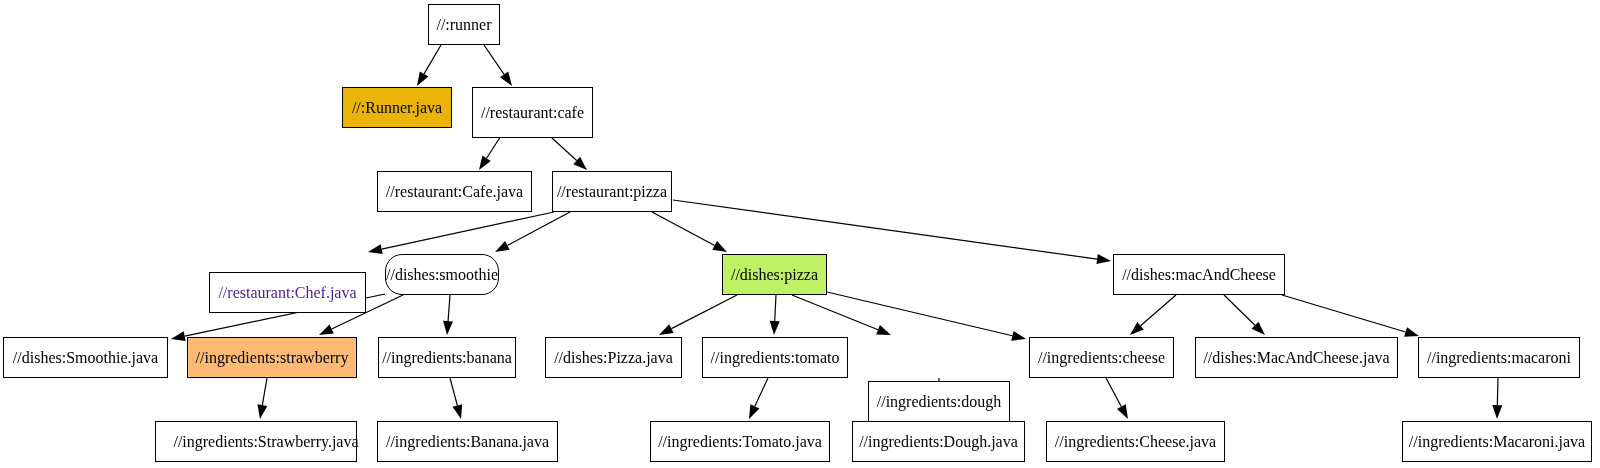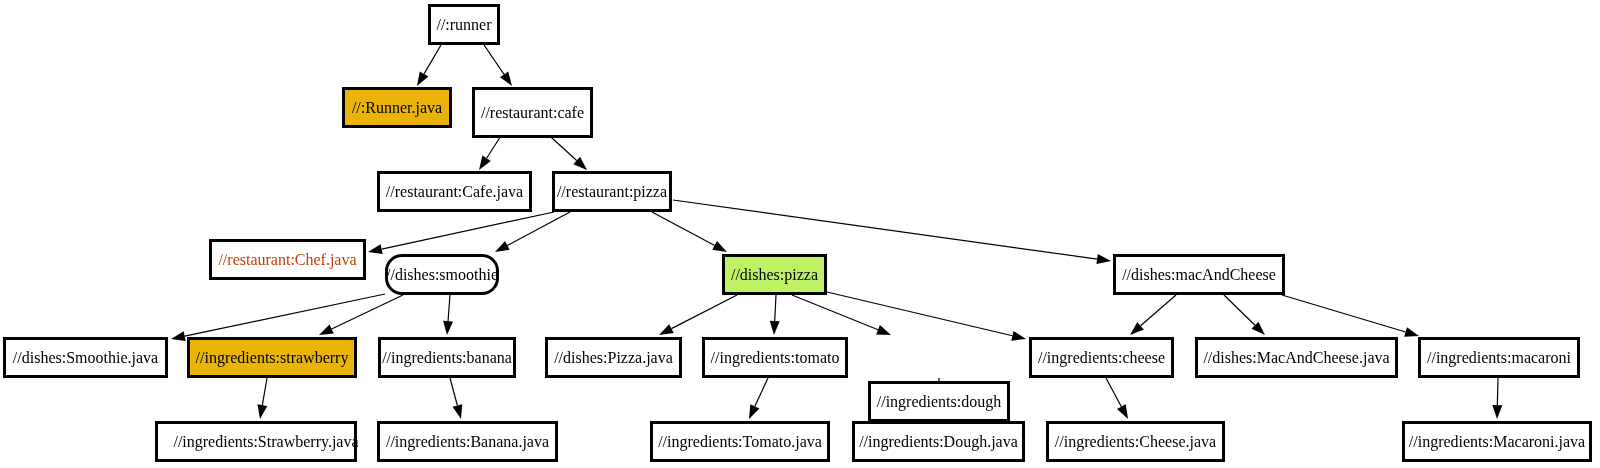--- a/index.html
+++ b/index.html
@@ -19,21 +19,21 @@
     position: absolute;
     left: 0;
     top: 0;
     width: 1600px;
     height: 468px;
   }
   .graph-node {
     position: absolute;
     box-sizing: border-box;
     background: #ffffff;
-    border: 3px solid #0c4a6e;
+    border: 1px solid #0c4a6e;
     display: flex;
     align-items: center;
     justify-content: center;
     font-size: 16px;
     line-height: 1;
     color: #000000;
     white-space: nowrap;
     text-align: center;
   }
 </style>
@@ -138,26 +138,26 @@
         <line x1="1498" y1="378" x2="1497.341361894366" y2="405.0041623309973" stroke="#000000" stroke-width="1.2"></line>
         <polygon points="1497,419 1492.3428484411506,404.88224736872377 1502.3398753475813,405.12607729327084" fill="#000000"></polygon>
       </g>
     </svg>
   <div>
       <div class="graph-node" style="left: 428px; top: 4px; width: 72px; height: 41px; background: rgb(255, 255, 255); border-color: rgb(0, 0, 0); color: rgb(0, 0, 0);">//:runner</div>
       <div class="graph-node" style="left: 342px; top: 87px; width: 110px; height: 41px; background: #eab308; border-color: rgb(0, 0, 0); color: rgb(0, 0, 0);">//:Runner.java</div>
       <div class="graph-node" style="left: 472px; top: 87px; width: 121px; height: 51px; background: rgb(255, 255, 255); border-color: rgb(0, 0, 0); color: rgb(0, 0, 0);">//restaurant:cafe</div>
       <div class="graph-node" style="left: 377px; top: 171px; width: 155px; height: 41px; background: rgb(255, 255, 255); border-color: rgb(0, 0, 0); color: rgb(0, 0, 0);">//restaurant:Cafe.java</div>
       <div class="graph-node" style="left: 552px; top: 171px; width: 120px; height: 41px; background: rgb(255, 255, 255); border-color: rgb(0, 0, 0); color: rgb(0, 0, 0);">//restaurant:pizza</div>
-      <div class="graph-node" style="left: 209px; top: 239px; width: 157px; height: 41px; background: rgb(255, 255, 255); border-color: rgb(0, 0, 0); color: #c2410c;">//restaurant:Chef.java</div>
+      <div class="graph-node" style="left: 209px; top: 272px; width: 157px; height: 41px; background: rgb(255, 255, 255); border-color: rgb(0, 0, 0); color: #4c1d95;">//restaurant:Chef.java</div>
       <div class="graph-node" style="left: 385px; top: 254px; width: 114px; height: 41px; background: rgb(255, 255, 255); border-color: rgb(0, 0, 0); color: rgb(0, 0, 0); border-radius: 17px;">//dishes:smoothie</div>
       <div class="graph-node" style="left: 722px; top: 254px; width: 105px; height: 41px; background: #bef264; border-color: rgb(0, 0, 0); color: rgb(0, 0, 0);">//dishes:pizza</div>
       <div class="graph-node" style="left: 1113px; top: 254px; width: 172px; height: 41px; background: rgb(255, 255, 255); border-color: rgb(0, 0, 0); color: rgb(0, 0, 0);">//dishes:macAndCheese</div>
       <div class="graph-node" style="left: 3px; top: 337px; width: 165px; height: 41px; background: rgb(255, 255, 255); border-color: rgb(0, 0, 0); color: rgb(0, 0, 0);">//dishes:Smoothie.java</div>
-      <div class="graph-node" style="left: 187px; top: 337px; width: 170px; height: 41px; background: #eab308; border-color: rgb(0, 0, 0); color: rgb(0, 0, 0);">//ingredients:strawberry</div>
+      <div class="graph-node" style="left: 187px; top: 337px; width: 170px; height: 41px; background: #fdba74; border-color: rgb(0, 0, 0); color: rgb(0, 0, 0);">//ingredients:strawberry</div>
       <div class="graph-node" style="left: 378px; top: 337px; width: 138px; height: 41px; background: rgb(255, 255, 255); border-color: rgb(0, 0, 0); color: rgb(0, 0, 0);">//ingredients:banana</div>
       <div class="graph-node" style="left: 545px; top: 337px; width: 137px; height: 41px; background: rgb(255, 255, 255); border-color: rgb(0, 0, 0); color: rgb(0, 0, 0);">//dishes:Pizza.java</div>
       <div class="graph-node" style="left: 702px; top: 337px; width: 146px; height: 41px; background: rgb(255, 255, 255); border-color: rgb(0, 0, 0); color: rgb(0, 0, 0);">//ingredients:tomato</div>
       <div class="graph-node" style="left: 868px; top: 337px; width: 142px; height: 41px; background: rgb(255, 255, 255); border-color: rgb(0, 0, 0); color: rgb(0, 0, 0); margin-top: 44px;">//ingredients:dough</div>
       <div class="graph-node" style="left: 1029px; top: 337px; width: 145px; height: 41px; background: rgb(255, 255, 255); border-color: rgb(0, 0, 0); color: rgb(0, 0, 0);">//ingredients:cheese</div>
       <div class="graph-node" style="left: 1195px; top: 337px; width: 203px; height: 41px; background: rgb(255, 255, 255); border-color: rgb(0, 0, 0); color: rgb(0, 0, 0);">//dishes:MacAndCheese.java</div>
       <div class="graph-node" style="left: 1418px; top: 337px; width: 162px; height: 41px; background: rgb(255, 255, 255); border-color: rgb(0, 0, 0); color: rgb(0, 0, 0);">//ingredients:macaroni</div>
       <div class="graph-node" style="left: 155px; top: 421px; width: 202px; height: 41px; background: rgb(255, 255, 255); border-color: rgb(0, 0, 0); color: rgb(0, 0, 0); padding-left: 20px;">//ingredients:Strawberry.java</div>
       <div class="graph-node" style="left: 377px; top: 421px; width: 181px; height: 41px; background: rgb(255, 255, 255); border-color: rgb(0, 0, 0); color: rgb(0, 0, 0);">//ingredients:Banana.java</div>
       <div class="graph-node" style="left: 650px; top: 421px; width: 180px; height: 41px; background: rgb(255, 255, 255); border-color: rgb(0, 0, 0); color: rgb(0, 0, 0);">//ingredients:Tomato.java</div>

